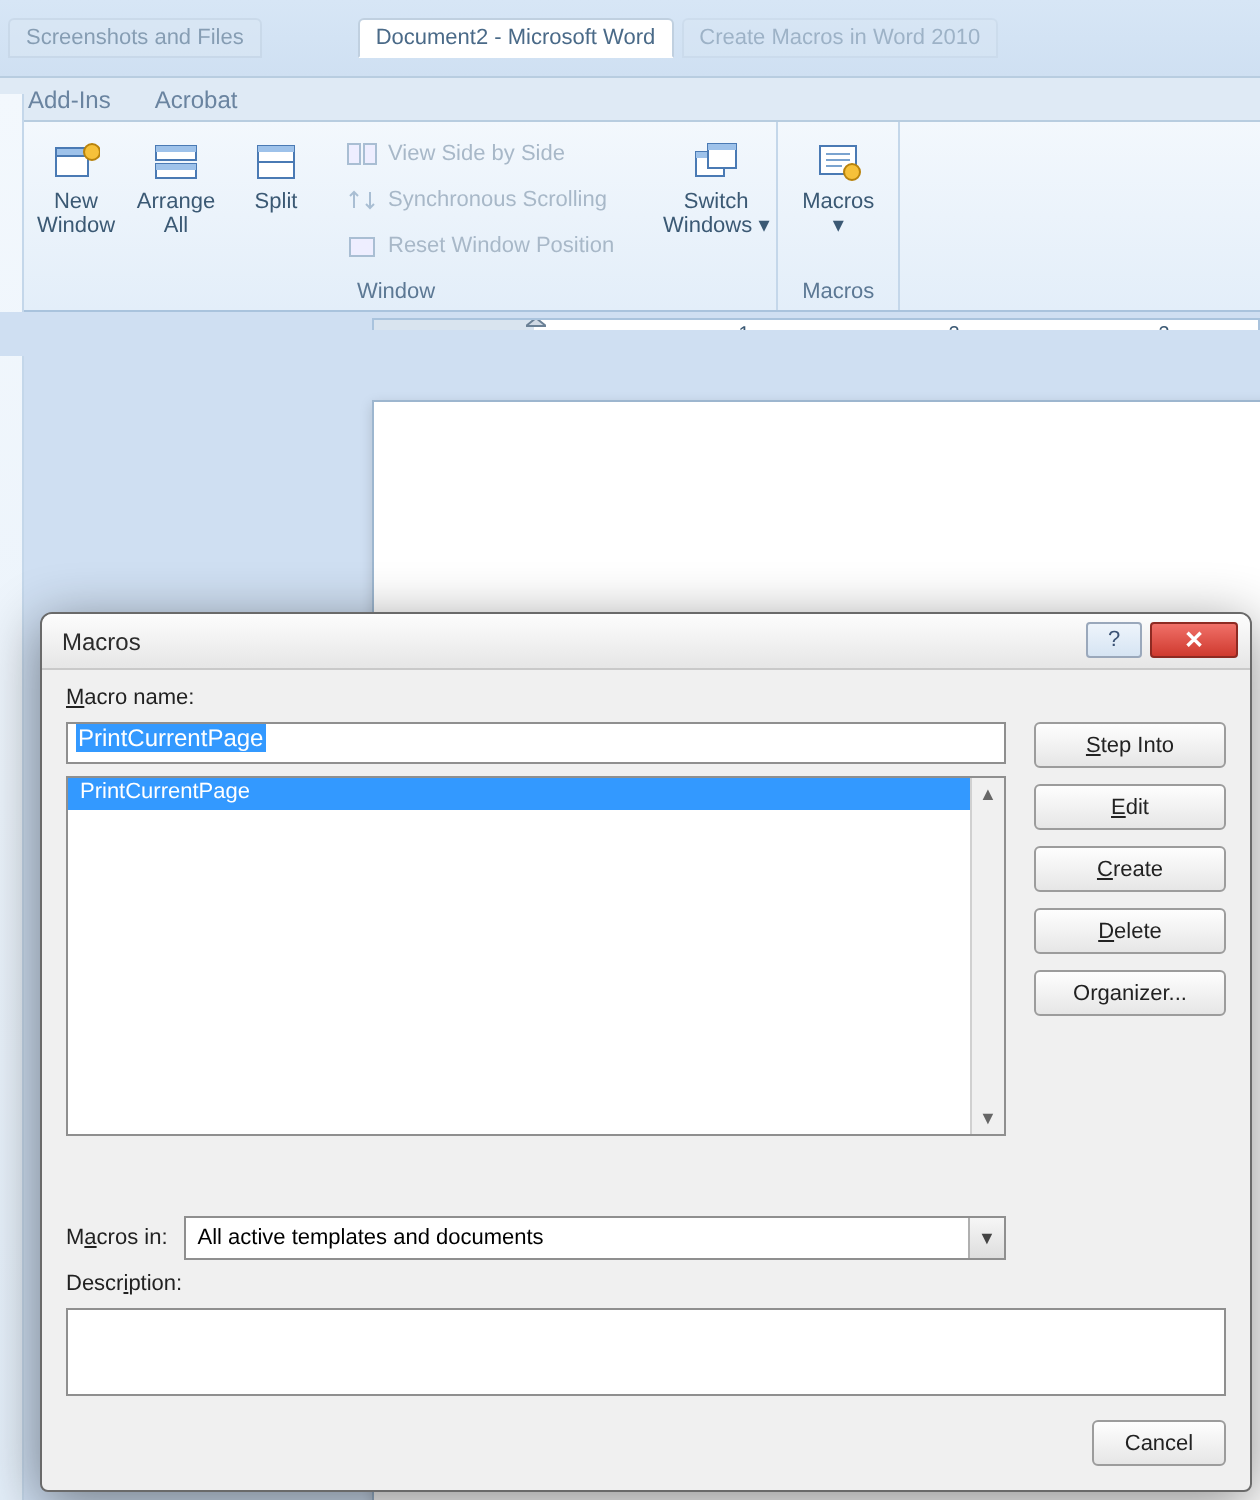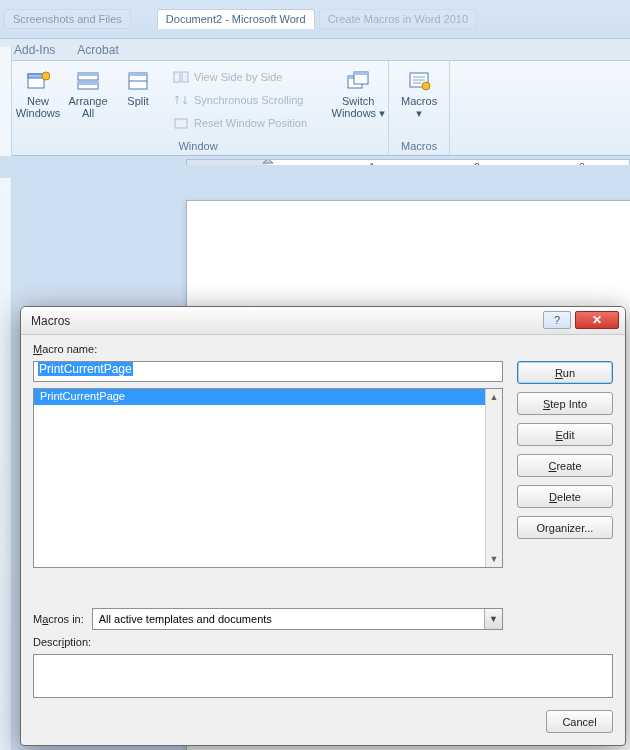--- a/index.html
+++ b/index.html
@@ -69,21 +69,21 @@
   .footer .dbtn { width:67px; }
 
   
   svg { display:block; }
 </style>
 </head>
 <body>
 
 <div class="title-tabs">
   <div class="title-tab" style="opacity:.5">Screenshots and Files</div>
-  <div class="title-tab active" style="margin-left:22px">Document2 - Microsoft Word</div>
+  <div class="title-tab active" style="margin-left:44px">Document2 - Microsoft Word</div>
   <div class="title-tab" style="opacity:.35">Create Macros in Word 2010</div>
 </div>
 
 <div class="ribbon-tabs">
   <div class="ribbon-tab dim">Add-Ins</div>
   <div class="ribbon-tab dim">Acrobat</div>
 </div>
 
 <div class="ribbon">
   <div class="left-cut"></div>
@@ -93,21 +93,21 @@
     <div class="group-body">
       <div class="big-btn">
         <span class="ico">
           <svg width="24" height="22">
               <rect x="2" y="4" width="16" height="14" fill="#fff" stroke="#4a7ab4"></rect>
               <rect x="2" y="4" width="16" height="4" fill="#9ec2ea" stroke="#4a7ab4"></rect>
               <circle cx="20" cy="6" r="4" fill="#f6c13a" stroke="#b9830c"></circle>
             </svg>
         </span>
         <span class="txt" style="white-space:pre">New
-Windows</span>
+Window</span>
       </div>
       <div class="big-btn">
         <span class="ico">
           <svg width="24" height="22">
               <rect x="2" y="3" width="20" height="7" fill="#fff" stroke="#4a7ab4"></rect>
               <rect x="2" y="3" width="20" height="3" fill="#9ec2ea"></rect>
               <rect x="2" y="12" width="20" height="7" fill="#fff" stroke="#4a7ab4"></rect>
               <rect x="2" y="12" width="20" height="3" fill="#9ec2ea"></rect>
             </svg>
         </span>
@@ -231,21 +231,20 @@
 
       <div class="listbox">
         <div class="item sel">PrintCurrentPage</div>
         <div class="scroll">
           <div class="arr">▲</div>
           <div class="arr">▼</div>
         </div>
       </div>
 
       <div class="btncol">
-        <button class="dbtn focus"><span class="ul">R</span>un</button>
         <button class="dbtn"><span class="ul">S</span>tep Into</button>
         <button class="dbtn"><span class="ul">E</span>dit</button>
         <button class="dbtn"><span class="ul">C</span>reate</button>
         <button class="dbtn"><span class="ul">D</span>elete</button>
         <button class="dbtn"><span class="ul" style="text-decoration:none">Or</span><span class="ul">g</span>anizer...</button>
       </div>
 
       <div class="row-macros-in" style="grid-row:8">
         <span class="lbl">M<span class="ul">a</span>cros in:</span>
         <div class="combo">

